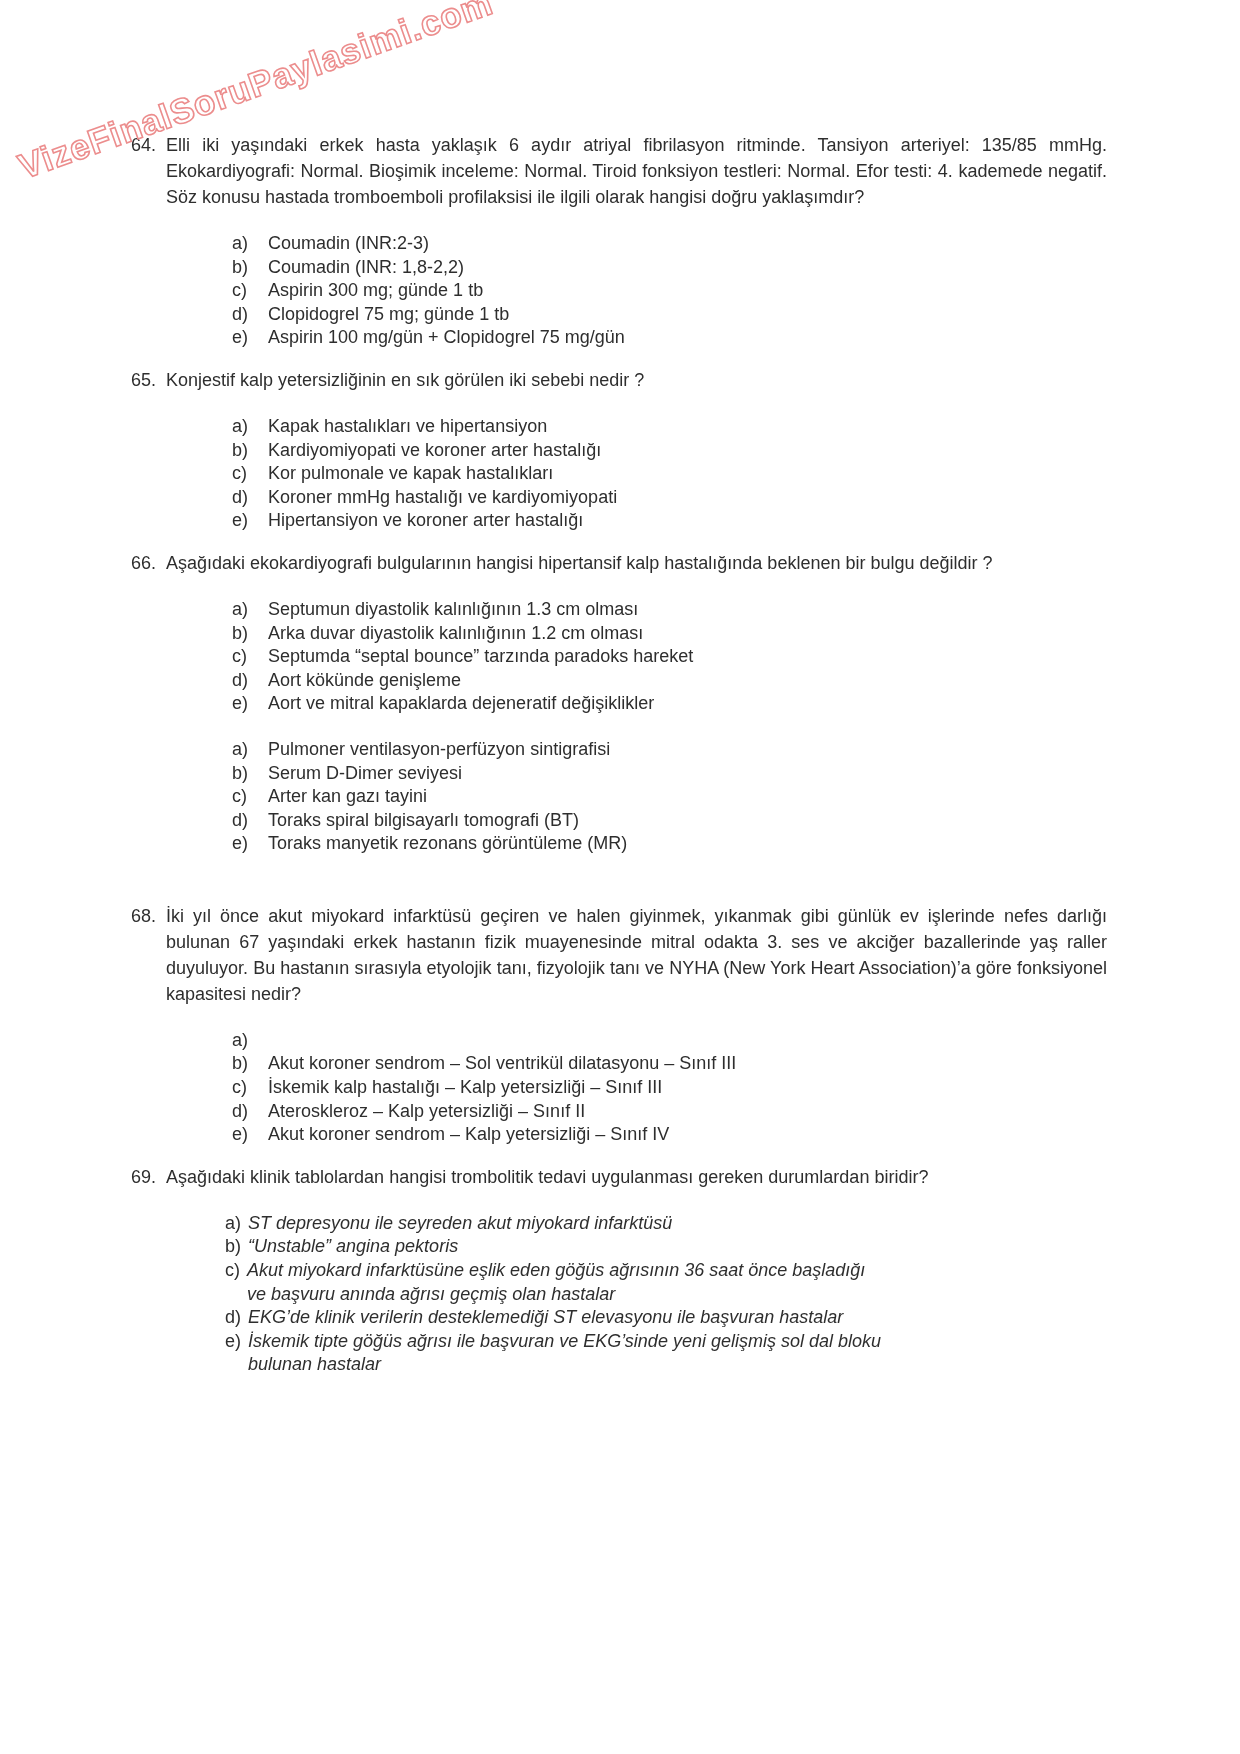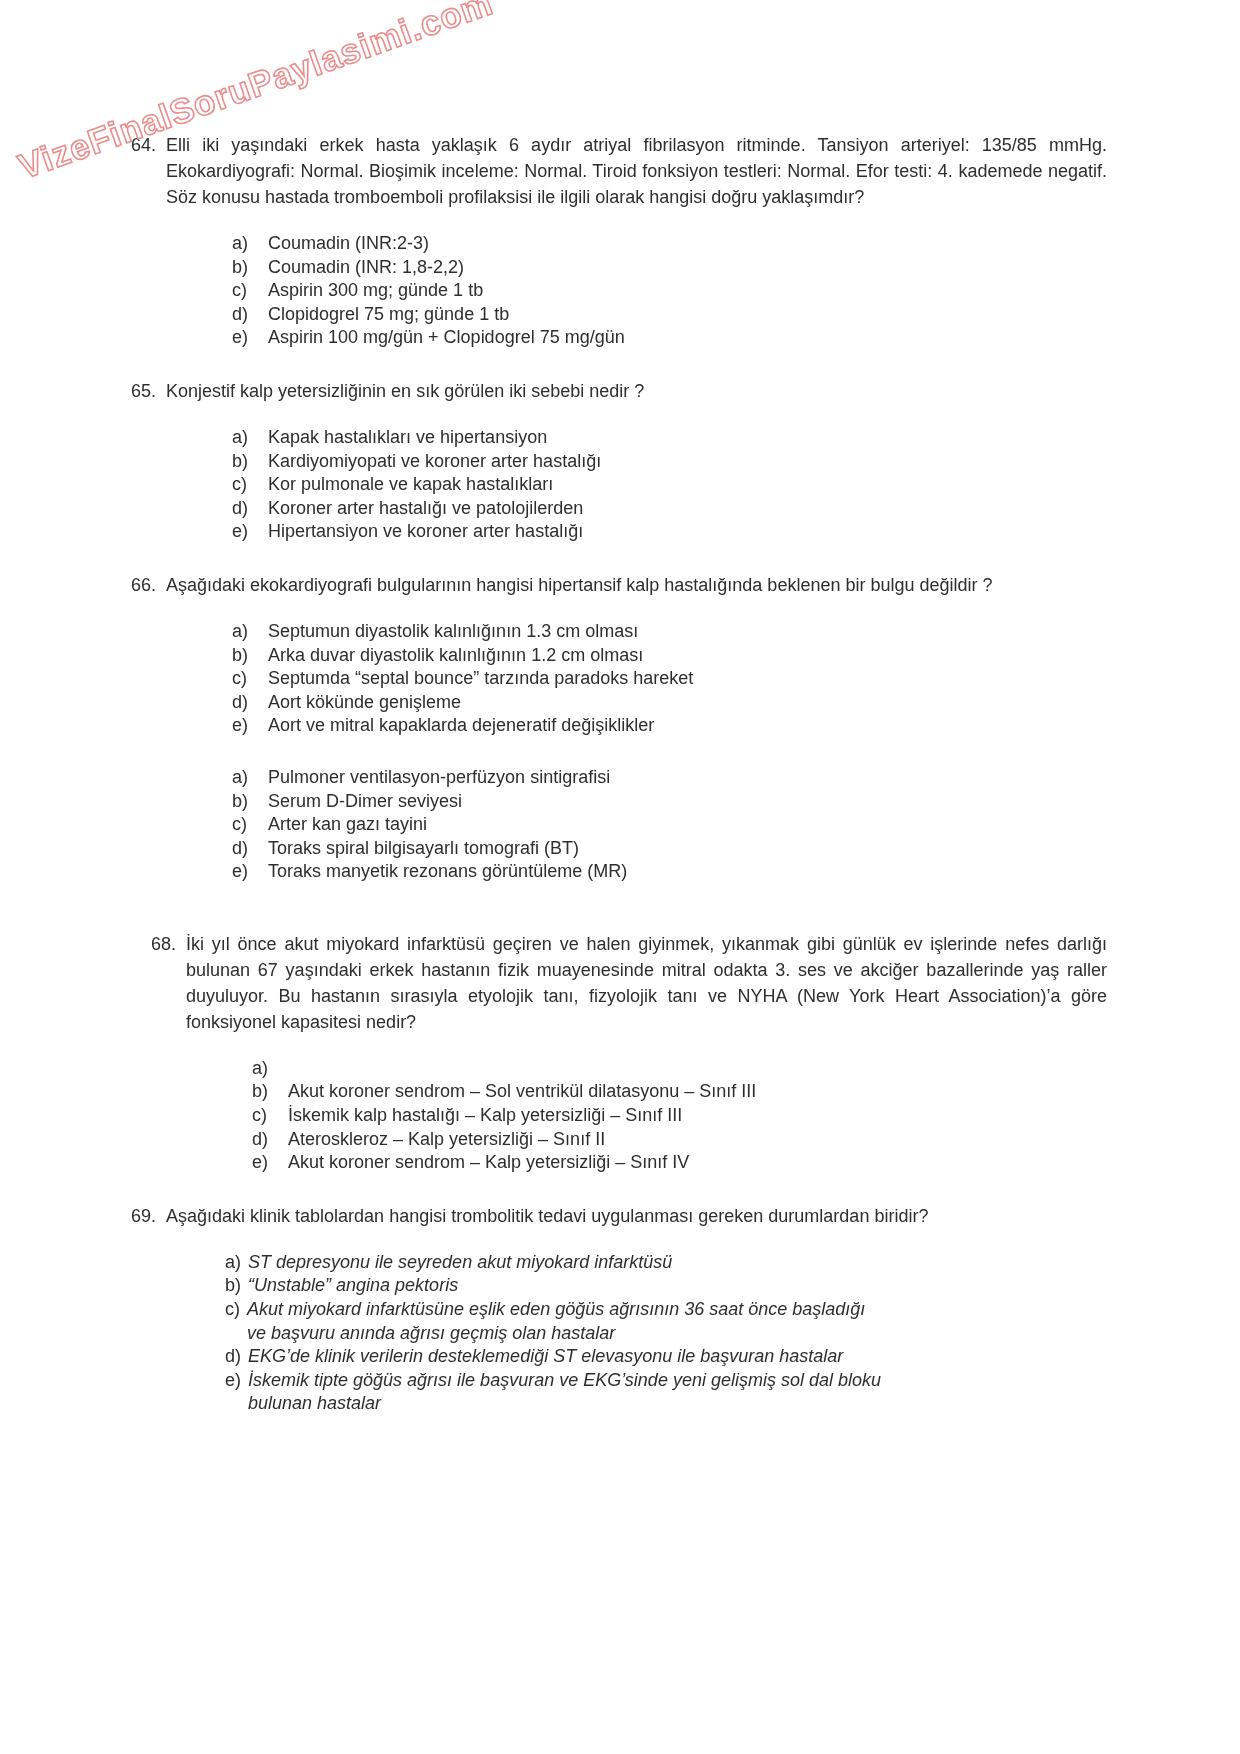--- a/index.html
+++ b/index.html
@@ -33,22 +33,22 @@
       -webkit-text-stroke: 1.6px var(--wm-color, #ec8d8d);
     }
   }
   .content {
     position: absolute;
     left: 131px;
     top: 132px;
     width: 976px;
     z-index: 1;
   }
-  .question-block + .question-block { margin-top: 28px; }
-  .question-block.extra-gap { margin-top: 47px; margin-left: 20px; }
+  .question-block + .question-block { margin-top: 17px; }
+  .question-block.extra-gap { margin-top: 47px; }
   .q-head { display: flex; align-items: flex-start; }
   .q-num {
     flex: none;
     width: 35px;
     font-size: 18px;
     line-height: 26px;
   }
   .q-text {
     flex: 1;
     margin: 0;
@@ -132,21 +132,21 @@
     <span class="opt-text">Kardiyomiyopati ve koroner arter hastalığı</span>
   </li>
 
   <li class="option">
     <span class="opt-label">c)</span>
     <span class="opt-text">Kor pulmonale ve kapak hastalıkları</span>
   </li>
 
   <li class="option">
     <span class="opt-label">d)</span>
-    <span class="opt-text">Koroner arter hastalığı ve patolojilerden</span>
+    <span class="opt-text">Koroner mmHg hastalığı ve kardiyomiyopati</span>
   </li>
 
   <li class="option">
     <span class="opt-label">e)</span>
     <span class="opt-text">Hipertansiyon ve koroner arter hastalığı</span>
   </li>
 </ul>
   </section>
 
   <section class="question-block style-tabbed">

